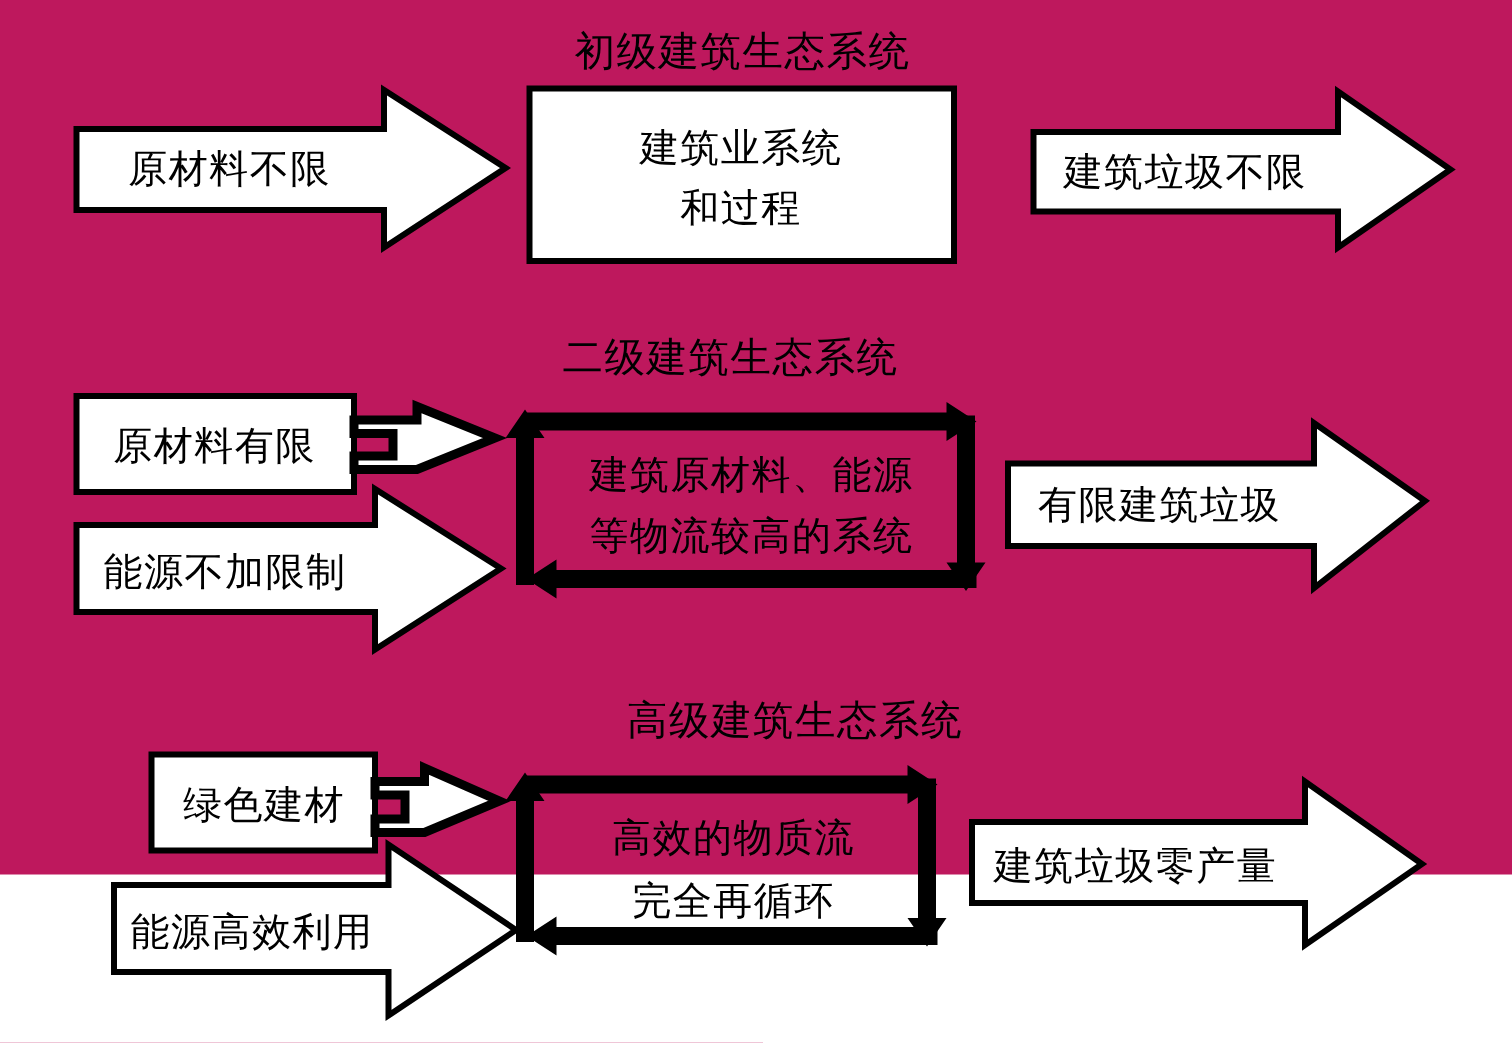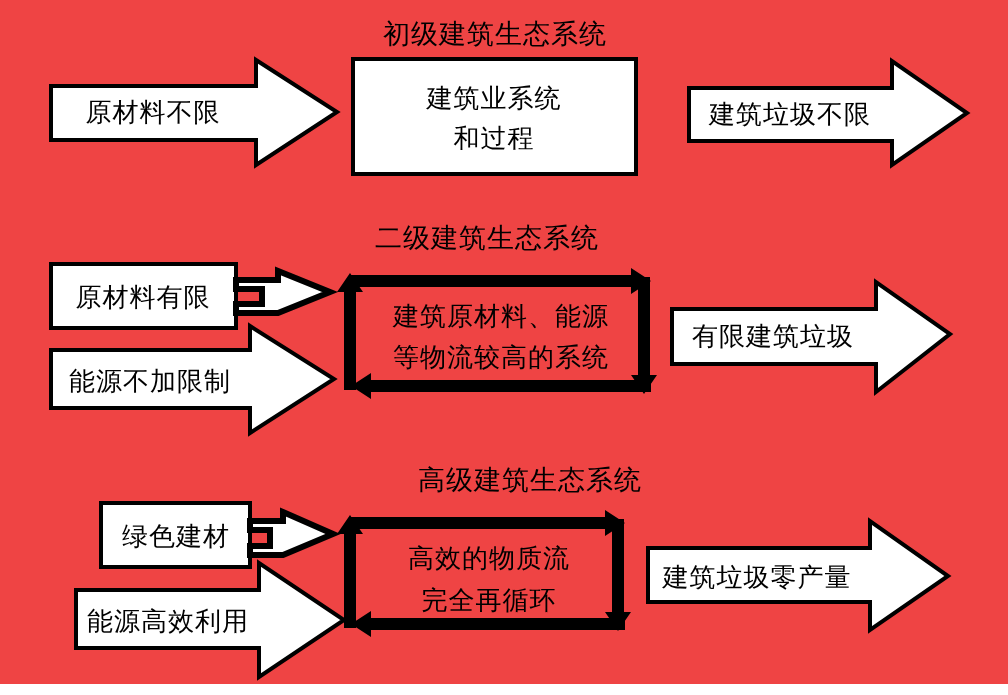--- a/index.html
+++ b/index.html
@@ -1,18 +1,18 @@
 <!DOCTYPE html>
 <html><head>
 <meta charset="utf-8">
 <style>
   html,body{margin:0;padding:0;background:#ffffff;}
   body{width:1008px;height:695px;overflow:hidden;
        font-family:"Liberation Serif","DejaVu Serif",serif;}
-  #stage{position:relative;width:1008px;height:684px;background:#ef4444;}
+  #stage{position:relative;width:1008px;height:583px;background:#be185d;}
   svg#diagram{position:absolute;left:0;top:0;width:1008px;height:695px;}
   .shape-fill{fill:#ffffff;}
   .thin-stroke{stroke:#000000;stroke-width:4;fill:#ffffff;}
   .thick-solid{fill:#000000;stroke:none;}
   text{fill:#000000;font-family:"Liberation Serif","DejaVu Serif",serif;}
   .title-text{font-size:27px;letter-spacing:1px;}
   .body-text{font-size:26px;letter-spacing:1px;}
   .label-text{font-size:26px;letter-spacing:1px;}
 </style>
 </head>

